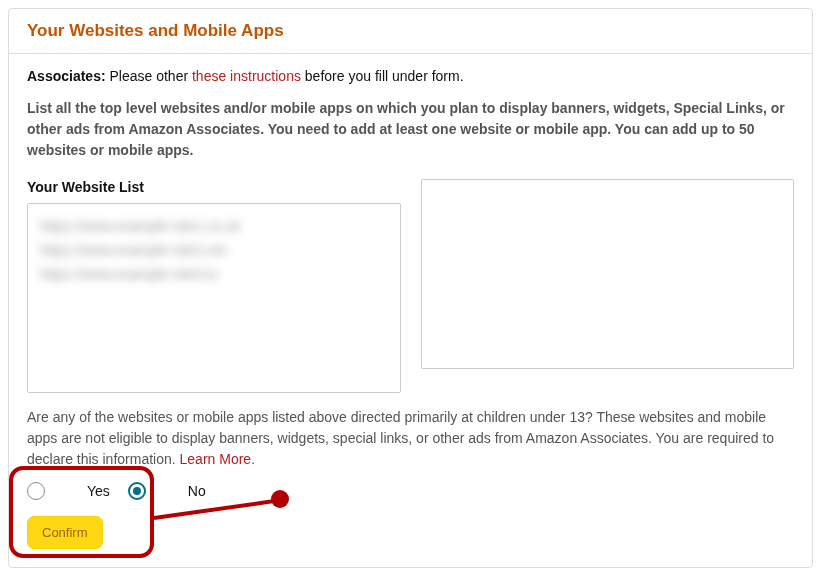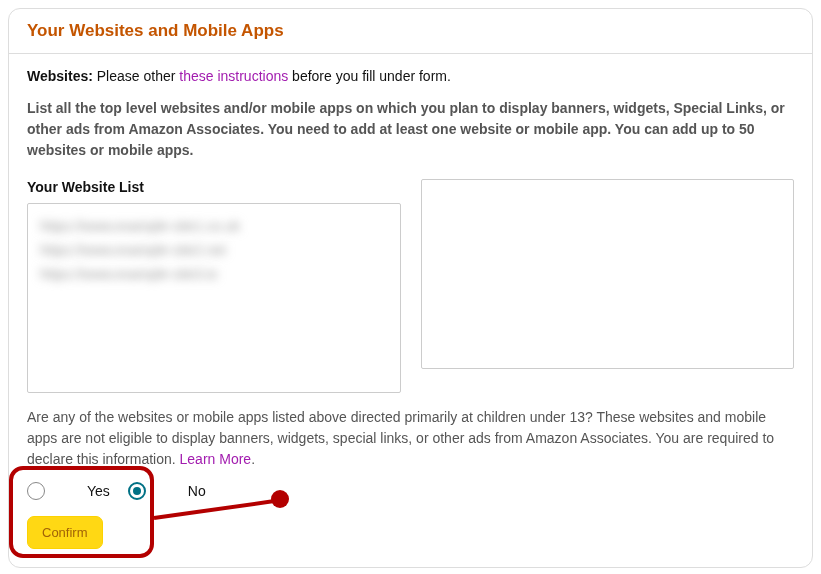--- a/index.html
+++ b/index.html
@@ -11,21 +11,21 @@
       font-family: "Amazon Ember", Arial, sans-serif;
       font-size: 14px;
       color: #111;
       background: #fff;
       width: 821px;
       height: 574px;
       padding: 8px;
     }
     .card {
       border: 1px solid #ddd;
-      border-radius: 12px;
+      border-radius: 4px;
       overflow: visible;
     }
     .card-header {
       padding: 12px 18px;
       border-bottom: 1px solid #ddd;
     }
     .card-header h2 {
       font-size: 17px;
       font-weight: 700;
       color: #c45500;
@@ -35,21 +35,21 @@
       position: relative;
     }
     .important-line {
       margin-bottom: 14px;
       color: #111;
     }
     .important-line strong {
       font-weight: 700;
     }
     .link {
-      color: #a21caf;
+      color: #b91c1c;
       text-decoration: none;
       cursor: pointer;
     }
     .desc {
       color: #555;
       line-height: 1.5;
       margin-bottom: 18px;
       font-weight: bold;
     }
     .lists {
@@ -156,21 +156,21 @@
 </head>
 <body>
 
 <div class="card">
   <div class="card-header">
     <h2>Your Websites and Mobile Apps</h2>
   </div>
   <div class="card-body">
 
     <p class="important-line">
-      <strong>Websites:</strong><span> Please other </span><a class="link">these instructions</a><span> before you fill under form.</span>
+      <strong>Associates:</strong><span> Please other </span><a class="link">these instructions</a><span> before you fill under form.</span>
     </p>
 
     <p class="desc">List all the top level websites and/or mobile apps on which you plan to display banners, widgets, Special Links, or other ads from Amazon Associates. You need to add at least one website or mobile app. You can add up to 50 websites or mobile apps.</p>
 
     <div class="lists">
       <div class="list-col">
         <div class="list-label">Your Website List</div>
         <div class="list-box">
           <div class="list-item blurred">https://www.example-site1.co.uk</div>
           <div class="list-item blurred">https://www.example-site2.net</div>

